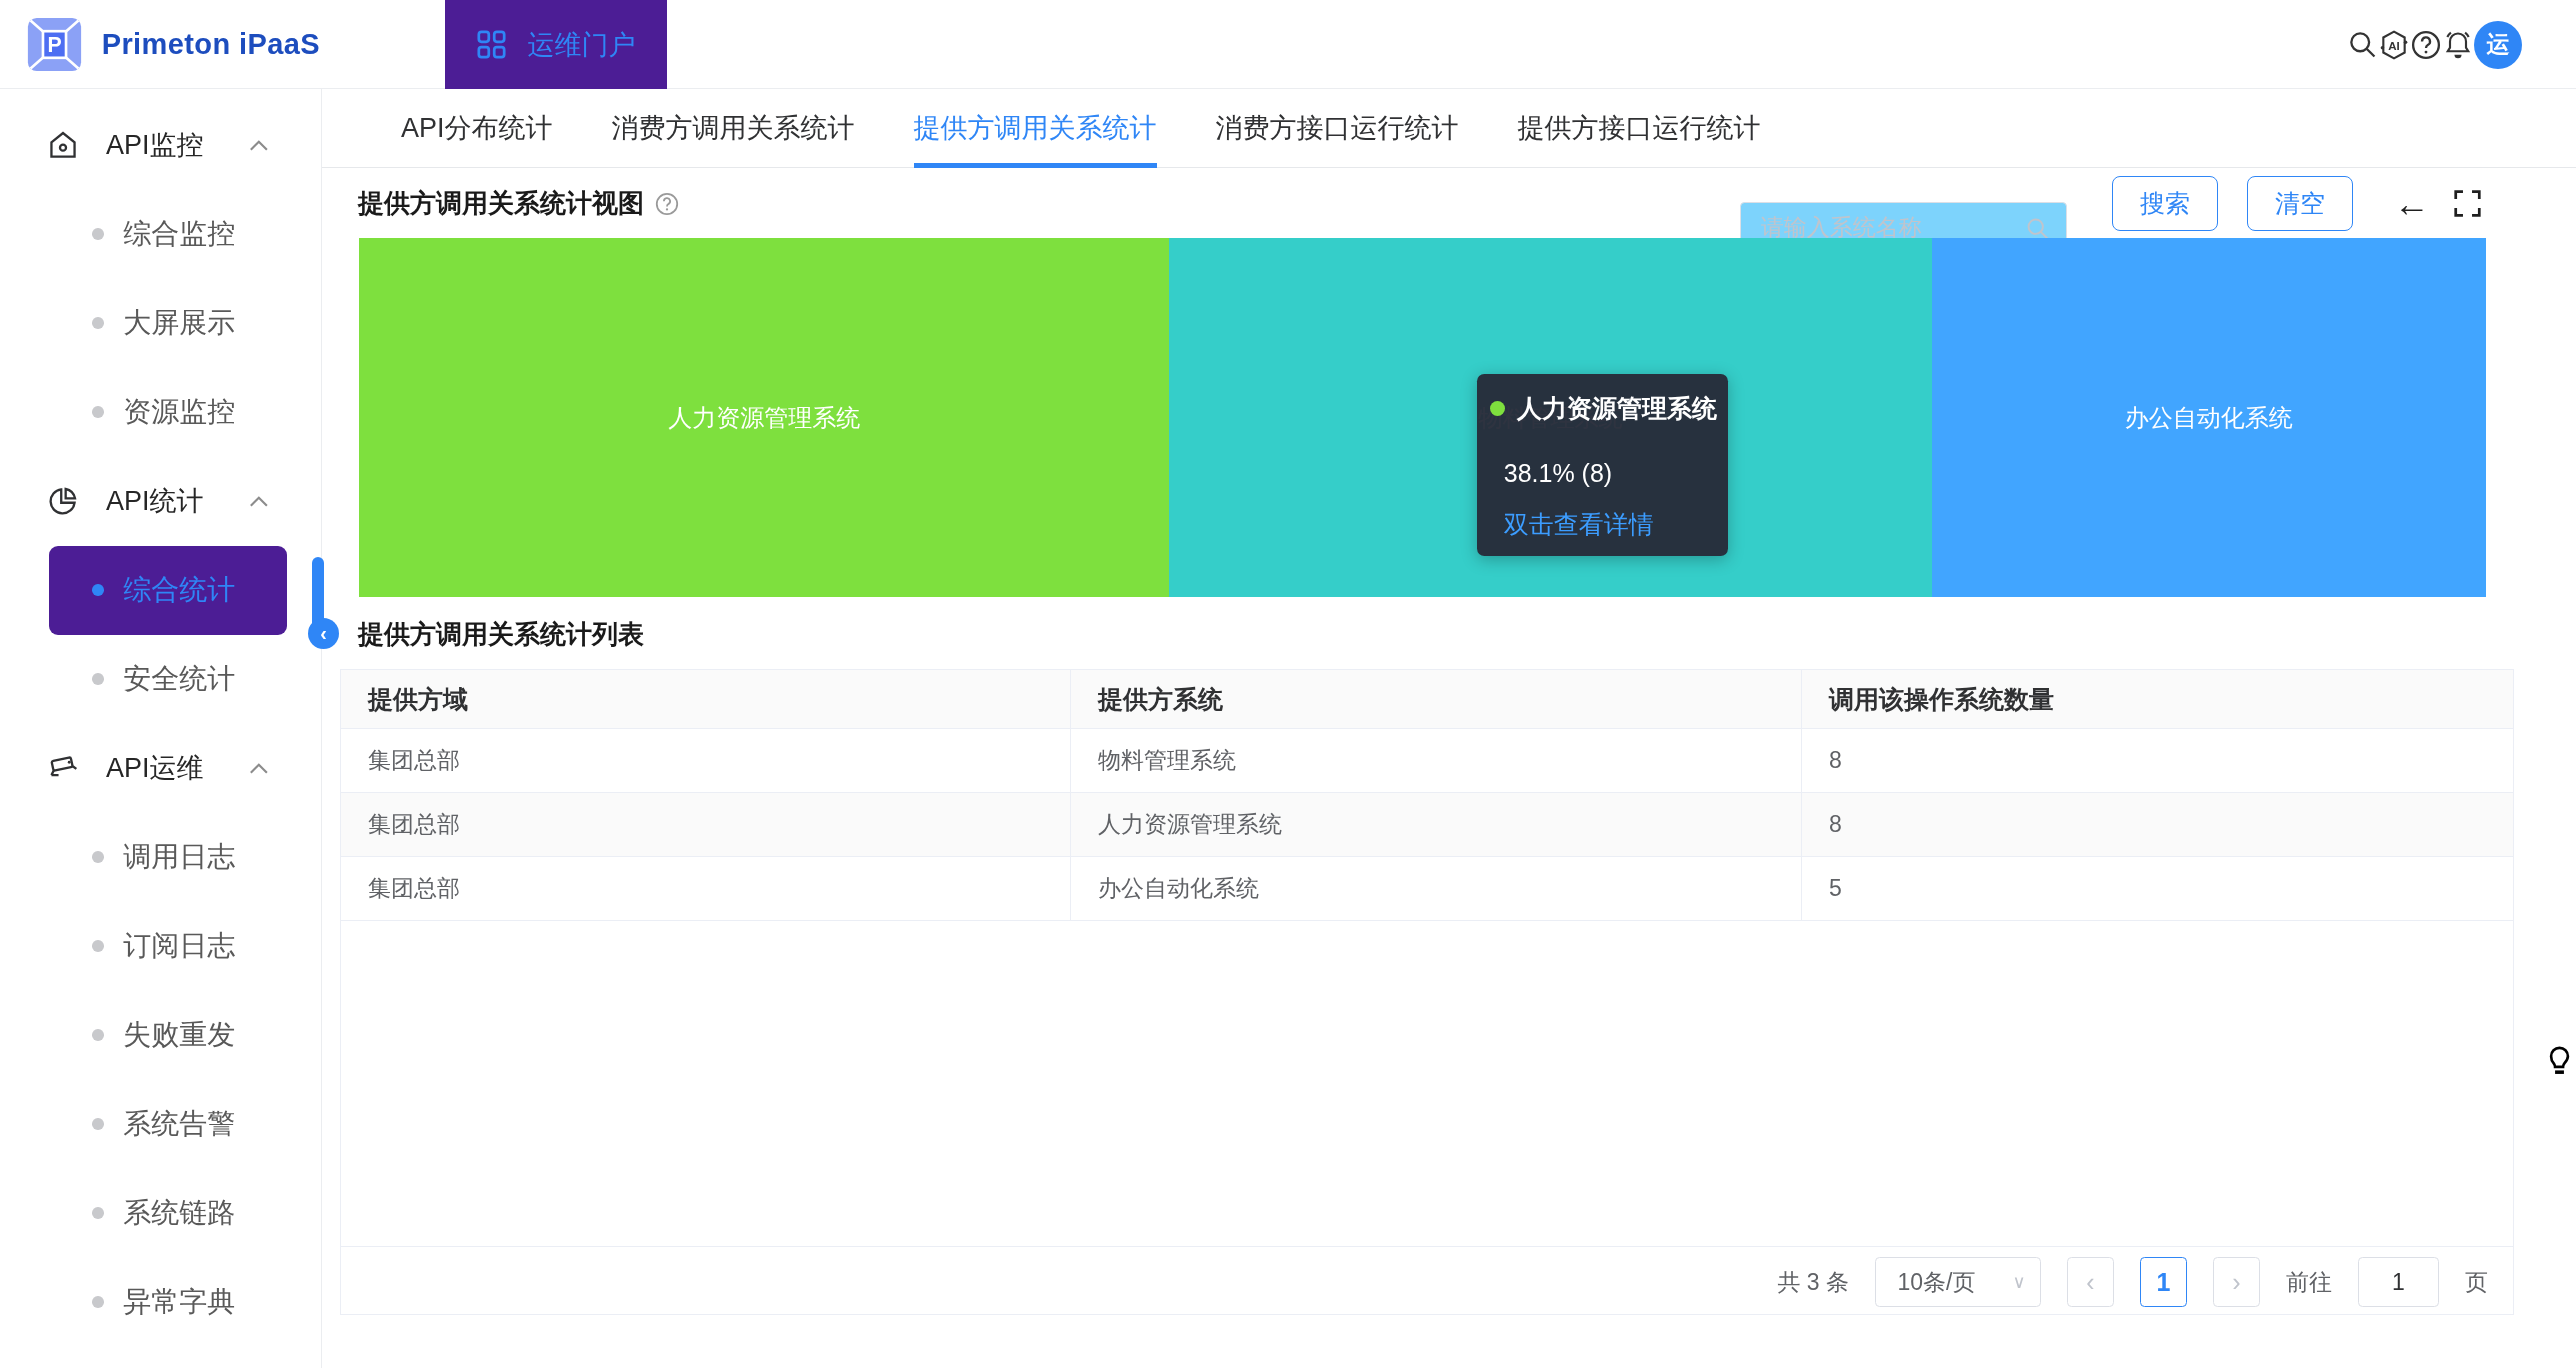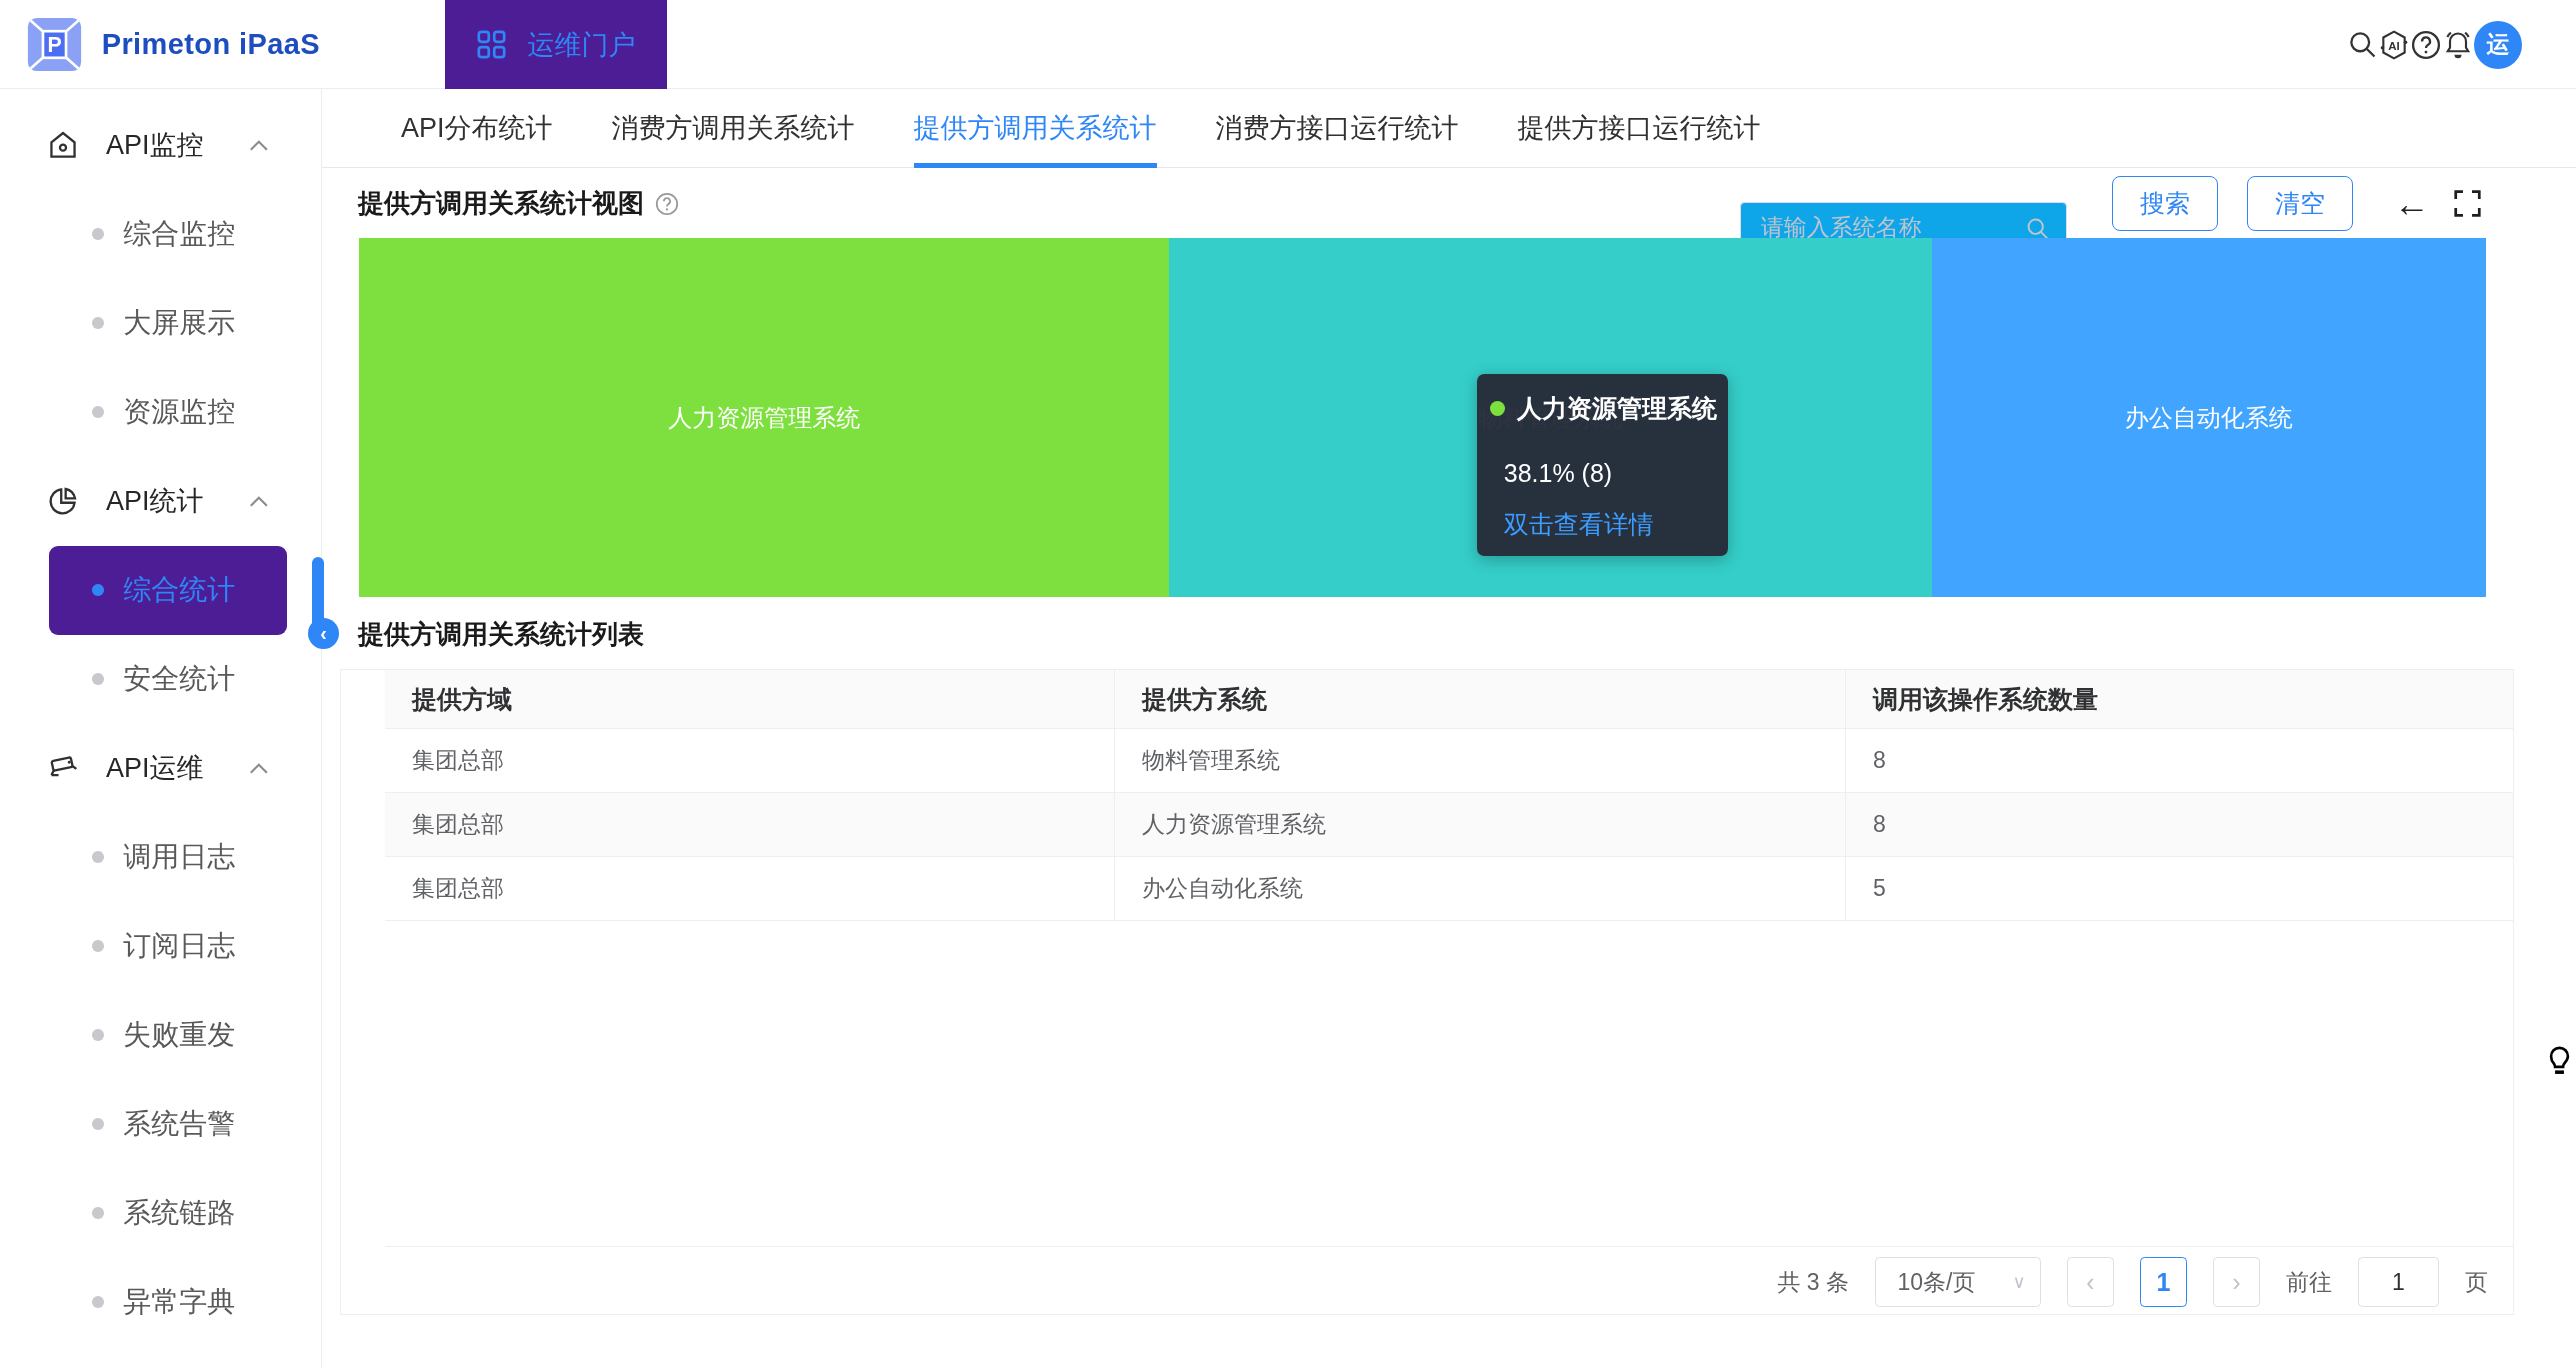--- a/index.html
+++ b/index.html
@@ -59,21 +59,21 @@
     display:flex; align-items:stretch; padding-left:79px; gap:59px;
   }
   .tab { position:relative; display:flex; align-items:center; font-size:27px; color:#303133; cursor:pointer; }
   .tab.active { color:#2f86f6; }
   .tab.active::after { content:""; position:absolute; left:0; right:0; bottom:-0.9px; height:4.5px; background:#2f86f6; }
   
   .toolbar { position:absolute; left:0; top:79px; width:100%; height:71px; display:flex; align-items:center; }
   .view-title { margin-left:36px; font-size:26px; font-weight:bold; color:#1a1a1a; display:flex; align-items:center; gap:10.7px; }
   .toolbar-right { margin-left:auto; margin-right:94px; display:flex; align-items:center; }
   .search-box {
-    position:relative; width:327px; height:52px; border:0.9px solid #dcdfe6; border-radius:4.5px; background:#0ea5e9;margin-top:48px;
+    position:relative; width:327px; height:52px; border:0.9px solid #dcdfe6; border-radius:4.5px; background:#7dd3fc;margin-top:48px;
   }
   .search-box input {
     width:100%; height:100%; border:none; outline:none; background:transparent;
     font-size:23px; color:#303133; padding:0 57px 0 19.7px; font-family:"Liberation Sans",sans-serif;
   }
   .search-box input::placeholder { color:#c0c4cc; }
   .search-box svg { position:absolute; right:16px; top:13.4px; }
   .btn {
     height:55px; padding:0 27px; border:0.9px solid #2f86f6; border-radius:8px; background:#fff;
     color:#2f86f6; font-size:25px; display:flex; align-items:center; justify-content:center; cursor:pointer;
@@ -90,21 +90,21 @@
     position:absolute; left:1118px; top:136px; width:251px; height:182px; border-radius:7.2px;
     background:rgba(38,43,56,0.96); box-shadow:0 3.6px 16px rgba(0,0,0,0.25); z-index:5; padding:18px 0 0 13.4px;
   }
   .tt-row1 { display:flex; align-items:center; }
   .tt-dot { width:15px; height:15px; border-radius:50%; flex:none; }
   .tt-title { margin-left:11.6px; font-size:25px; font-weight:bold; color:#fff; white-space:nowrap; }
   .tt-value { margin-top:34px; margin-left:13.4px; font-size:25px; color:#fff; }
   .tt-link { margin-top:19.7px; margin-left:13.4px; font-size:25px; color:#3c9dff; cursor:pointer; }
   
   .list-title { position:absolute; left:36px; top:528px; font-size:26px; font-weight:bold; color:#1a1a1a; }
-  .table { position:absolute; left:18px; top:580px; width:2174px; height:646px; border:0.9px solid #ebeef5; background:#fff;padding-left:44px; }
+  .table { position:absolute; left:18px; top:580px; width:2174px; height:646px; border:0.9px solid #ebeef5; background:#fff; }
   .t-row { display:flex; width:100%; }
   .t-head { height:59px; background:#fafafa; border-bottom:0.9px solid #ebeef5; }
   .t-head .t-cell { font-size:25px; font-weight:600; color:#303133; }
   .t-body { height:64px; background:#fff; border-bottom:0.9px solid #ebeef5; }
   .t-body.alt { background:#fafafa; }
   .t-body .t-cell { font-size:23px; color:#606266; }
   .t-cell { display:flex; align-items:center; padding-left:27px; border-right:0.9px solid #ebeef5; }
   .t-cell.c1 { width:730px; } .t-cell.c2 { width:731px; } .t-cell.c3 { flex:1; border-right:none; }
   .t-filler { height:325px; }
   .t-pager {

